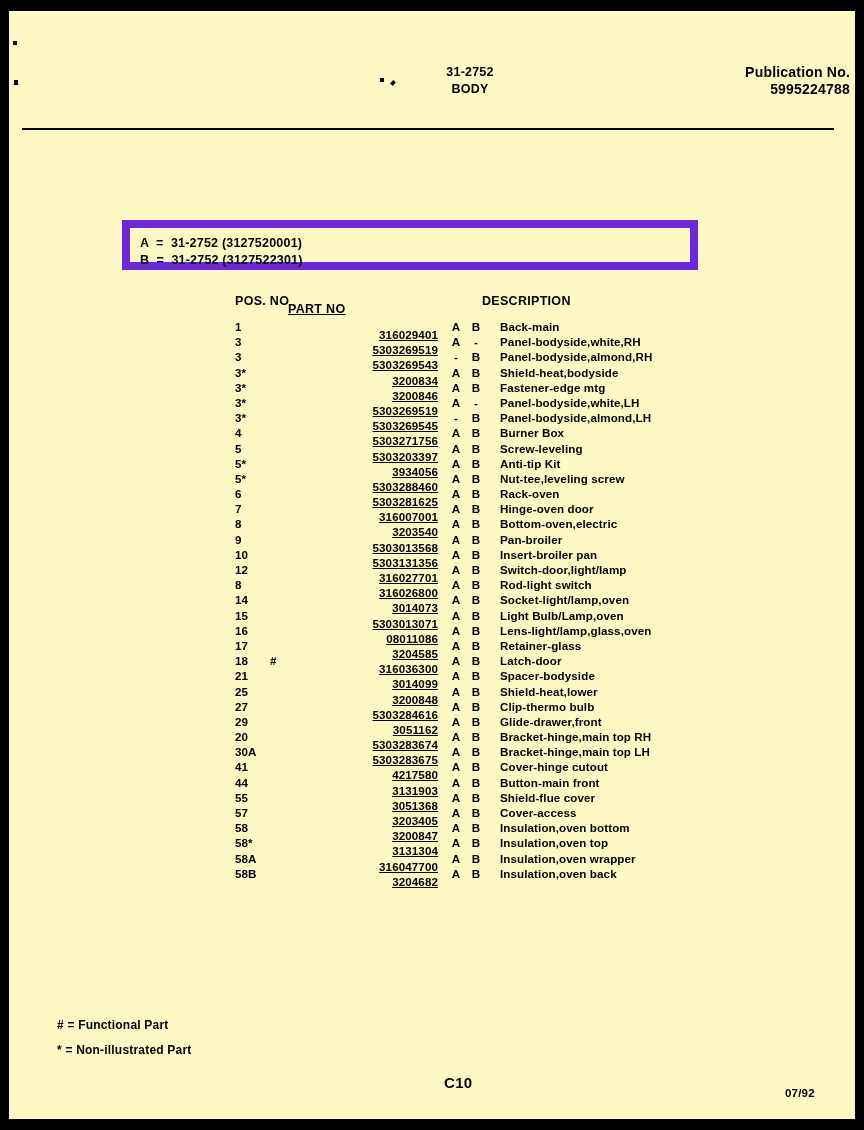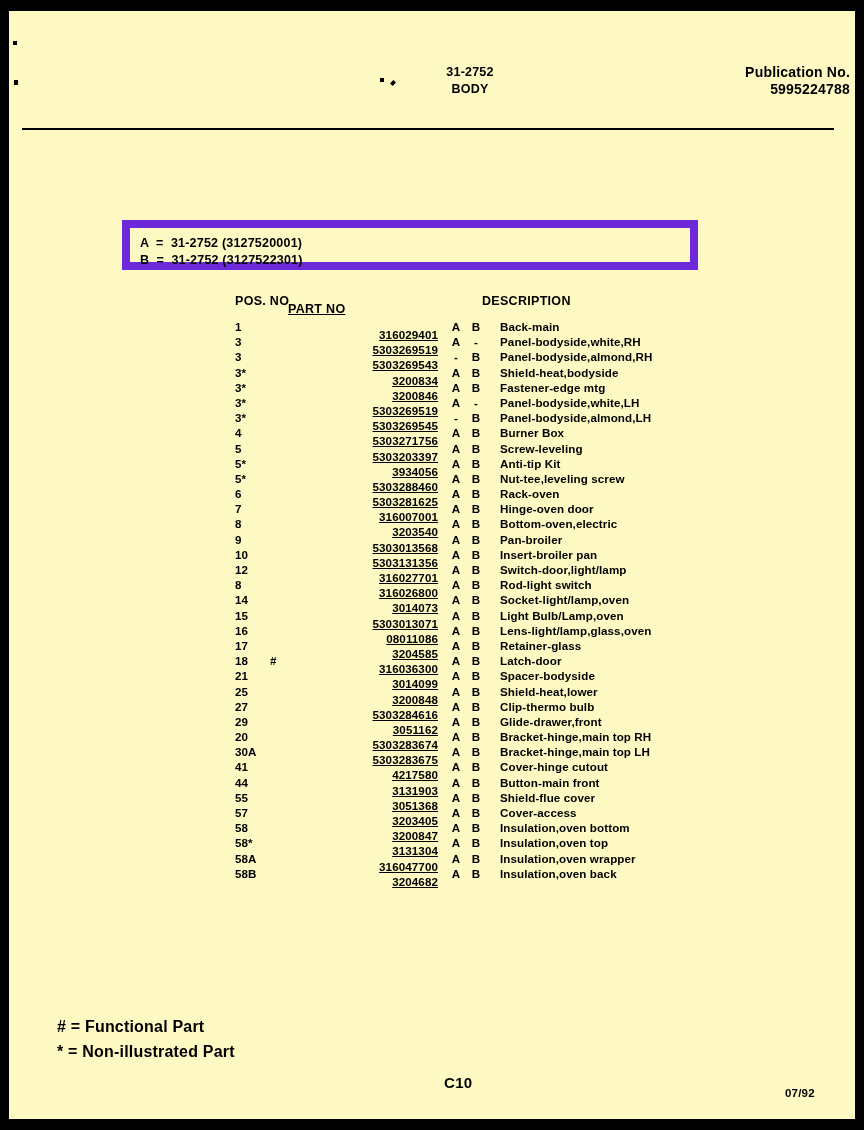--- a/index.html
+++ b/index.html
@@ -122,21 +122,21 @@
     font-size: 11.6px;
     font-weight: bold;
     letter-spacing: 0.1px;
     color: #000;
   }
 
   
   .footnote {
     position: absolute;
     left: 57px;
-    font-size: 16px;
+    font-size: 12px;
     font-weight: bold;
     letter-spacing: 0.2px;
     color: #000;
   }
   .fn-0 { top: 1018px; }
   .fn-1 { top: 1043px; }
 
   .page-code {
     position: absolute;
     left: 444px;

